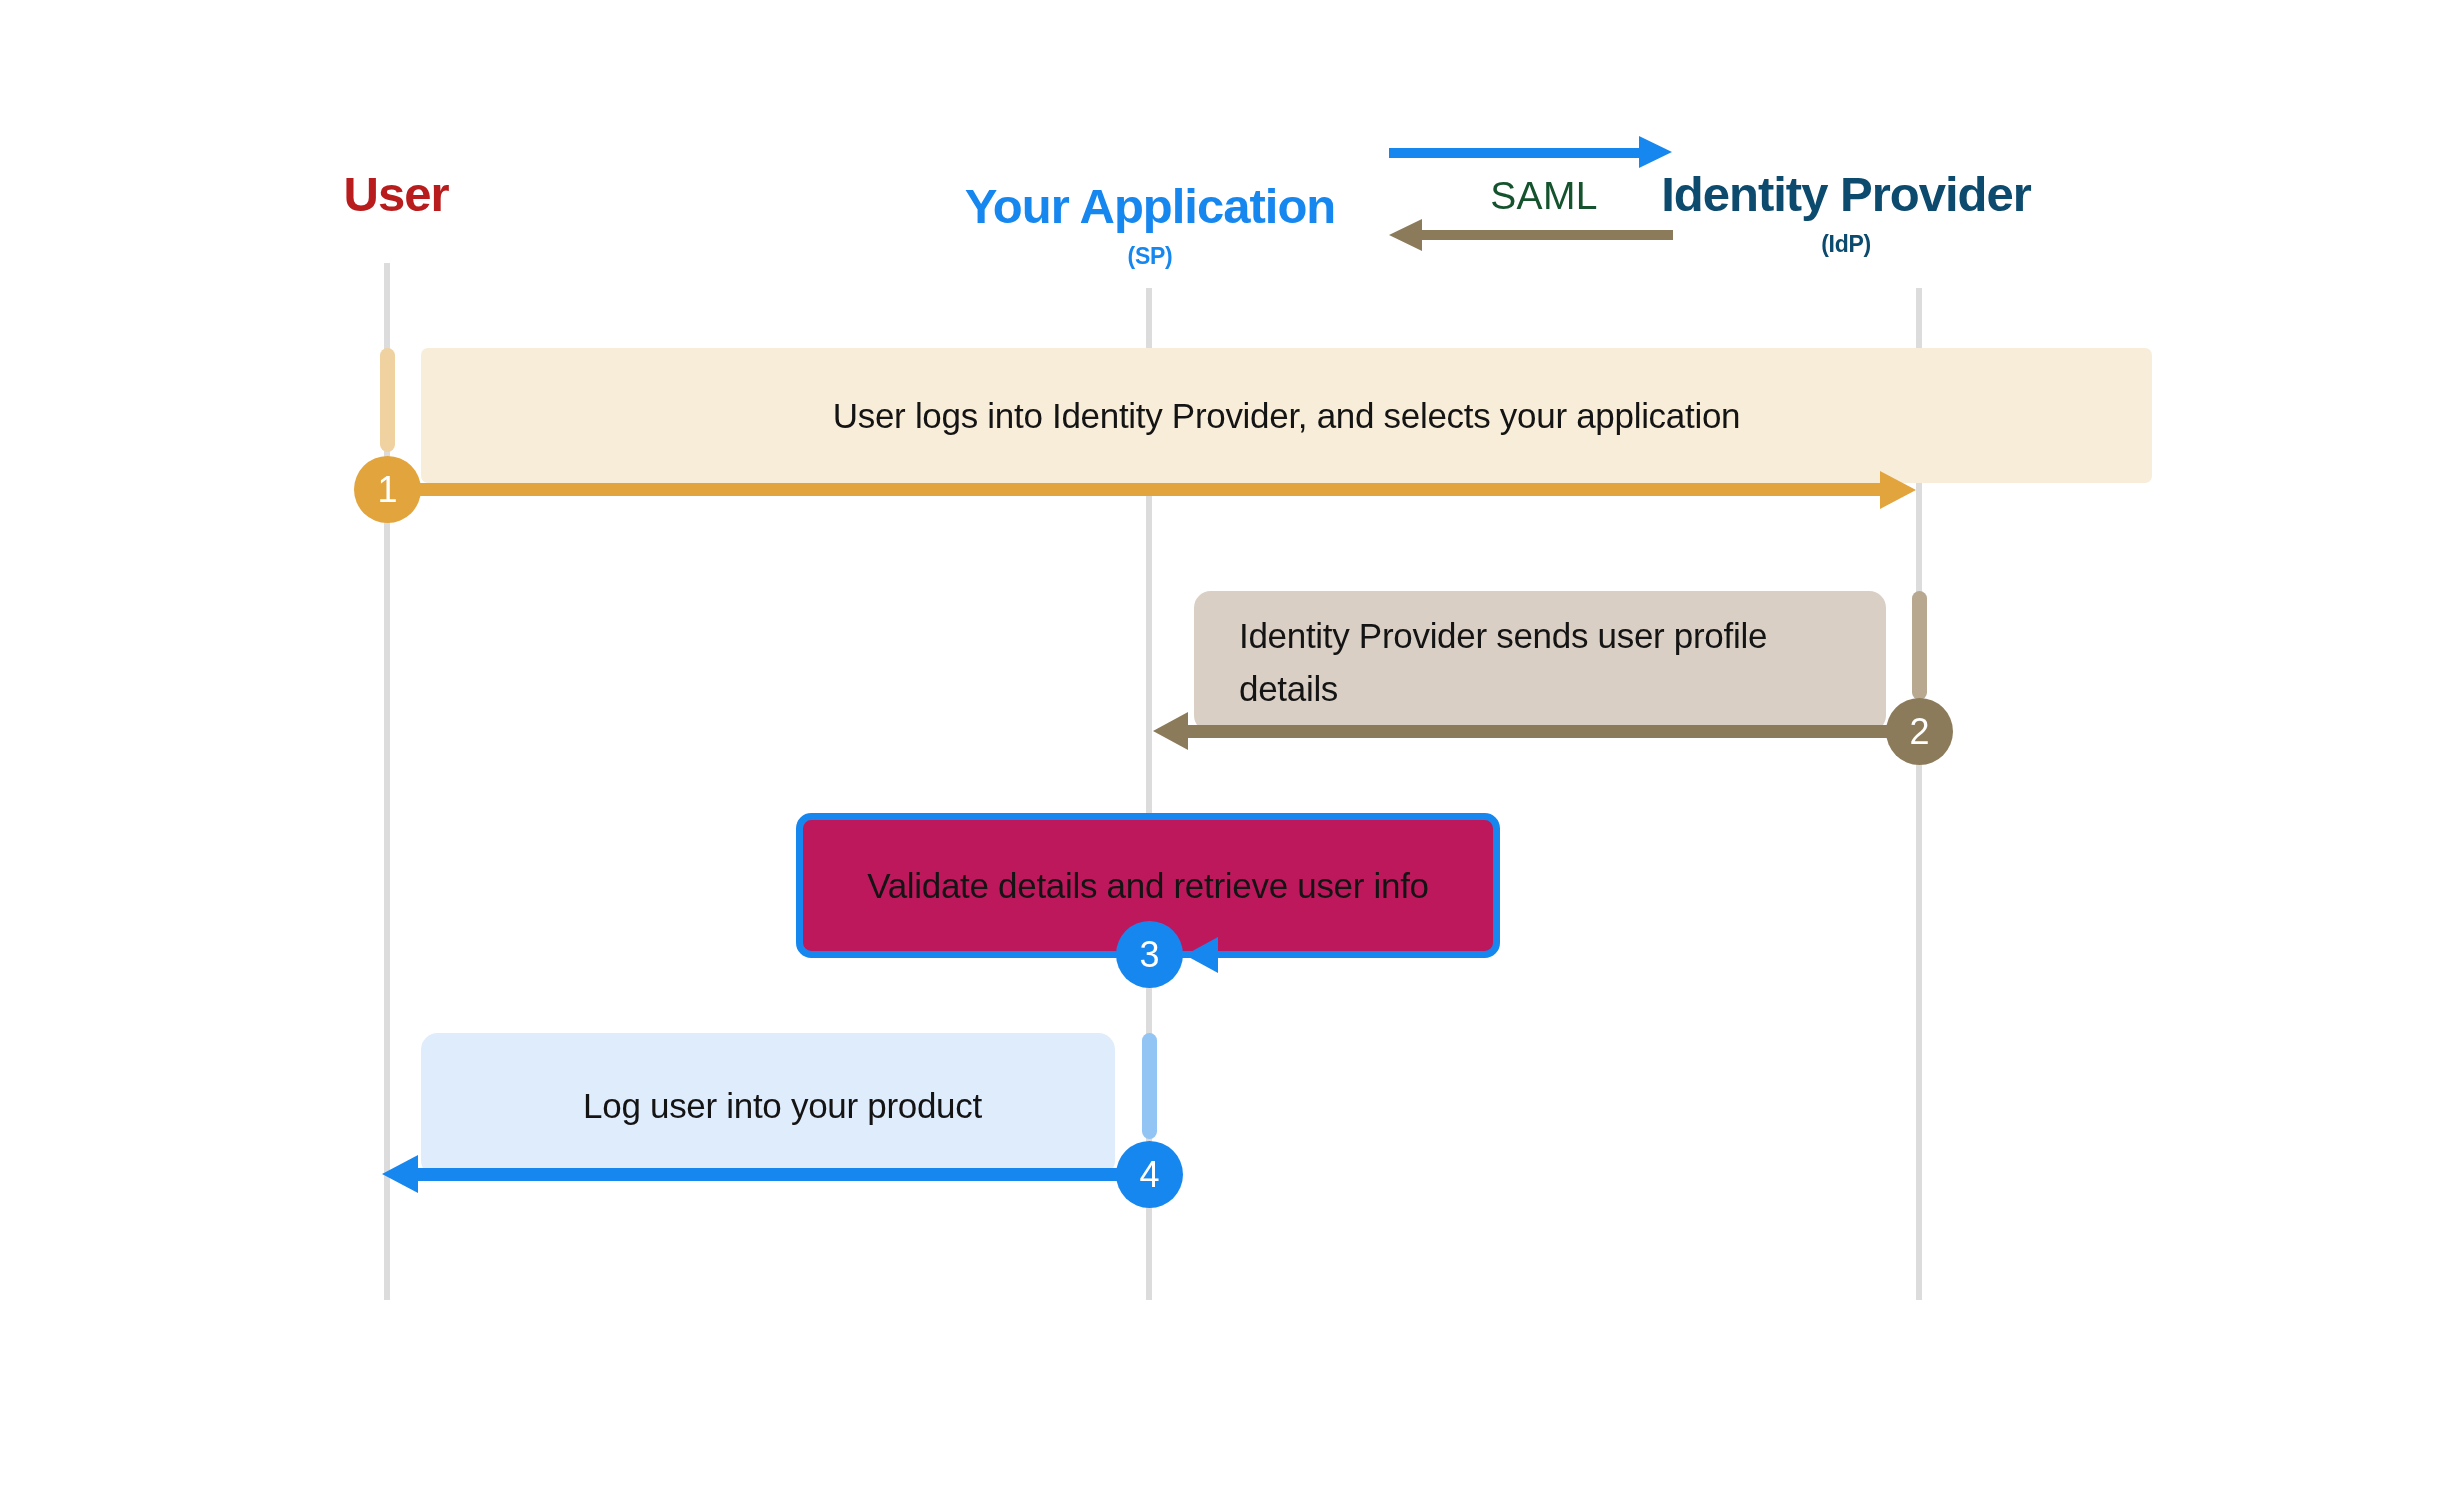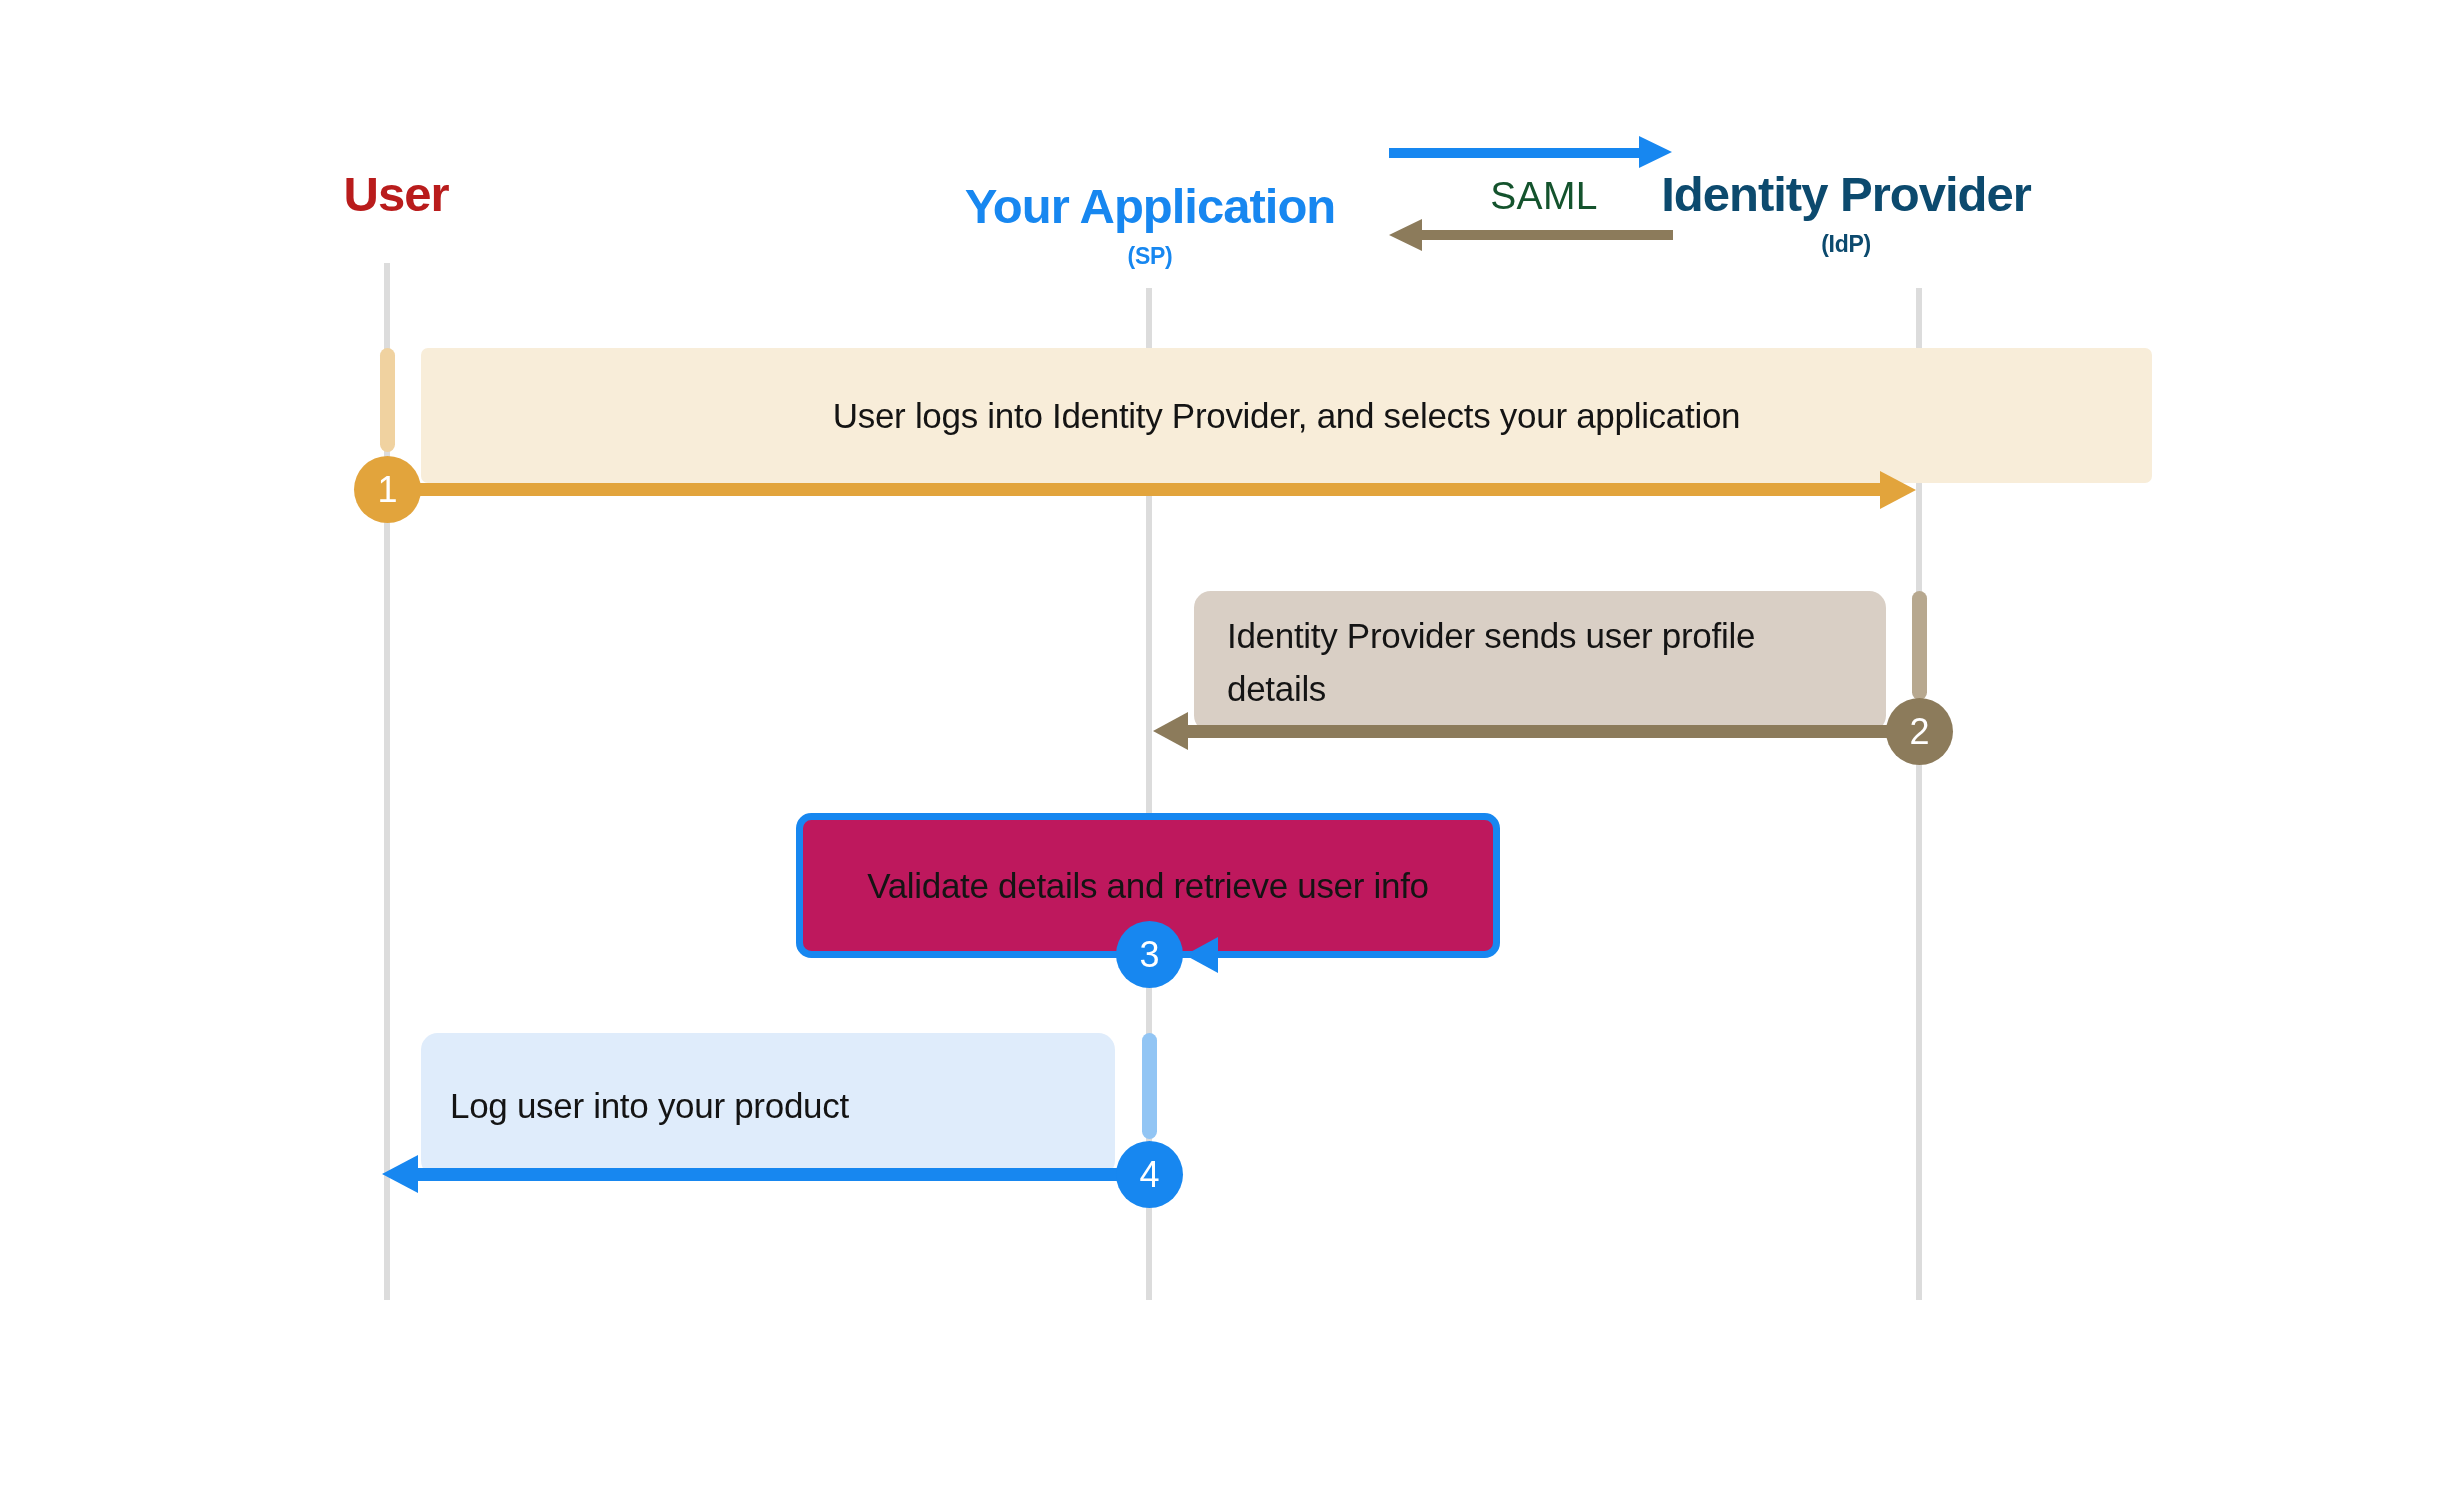--- a/index.html
+++ b/index.html
@@ -44,25 +44,25 @@
   .act-idp{left:1912px;top:591px;height:109px;background:#B7A88F;}
   .act-app{left:1142px;top:1033px;height:106px;background:#92C5F4;}
 
   
   .note{position:absolute;color:#141414;font-size:35px;letter-spacing:-0.3px;
     display:flex;flex-direction:column;justify-content:center;box-sizing:border-box;}
   .note .line{line-height:53px;}
   .note-1{left:421px;top:348px;width:1731px;height:135px;background:#F8EDD9;
     border-radius:7px;align-items:center;text-align:center;}
   .note-2{left:1194px;top:591px;width:692px;height:141px;background:#D9CFC5;
-    border-radius:16.7px;align-items:flex-start;padding-left:33px;}
+    border-radius:16.7px;align-items:flex-start;padding-left:45px;}
   .note-3{left:796px;top:813px;width:704px;height:145px;background:#be185d;
     border:7.7px solid #1787F0;border-radius:15.3px;align-items:center;text-align:center;}
   .note-4{left:421px;top:1033px;width:694px;height:144px;background:#DFECFB;
-    border-radius:16.7px;align-items:flex-start;padding-left:29px;}
+    border-radius:16.7px;align-items:center;padding-left:29px;}
 
   
   .msg-line{position:absolute;height:12.5px;}
   .line-1{left:388px;top:483px;width:1494px;background:#E2A43C;}
   .head-1{left:1880px;top:471px;width:0;height:0;
     border-left:36px solid #E2A43C;border-top:19px solid transparent;border-bottom:19px solid transparent;}
   .head-2{left:1153px;top:712px;width:0;height:0;
     border-right:35px solid #8C7B5B;border-top:19px solid transparent;border-bottom:19px solid transparent;}
   .line-2{left:1187px;top:725px;width:733px;background:#8C7B5B;}
   .head-3{left:1185px;top:937px;width:0;height:0;

